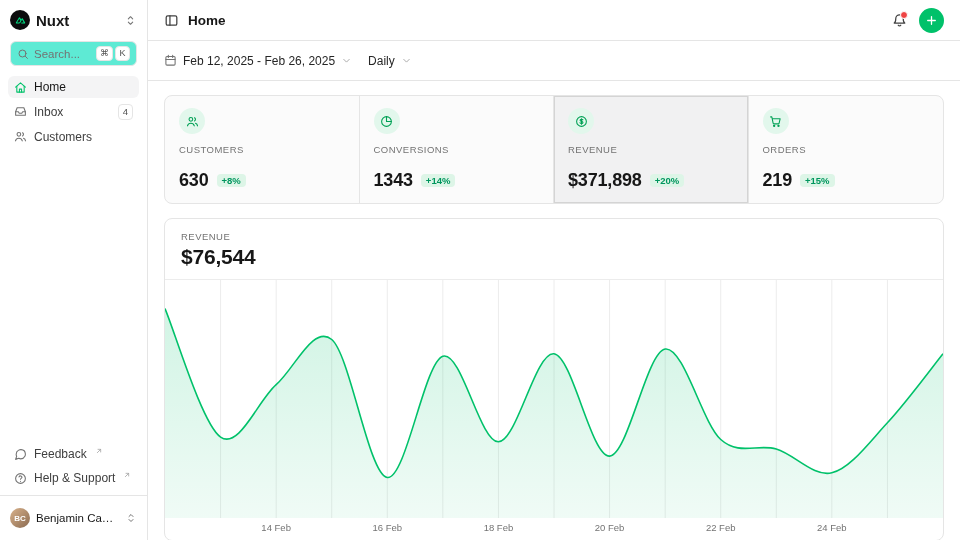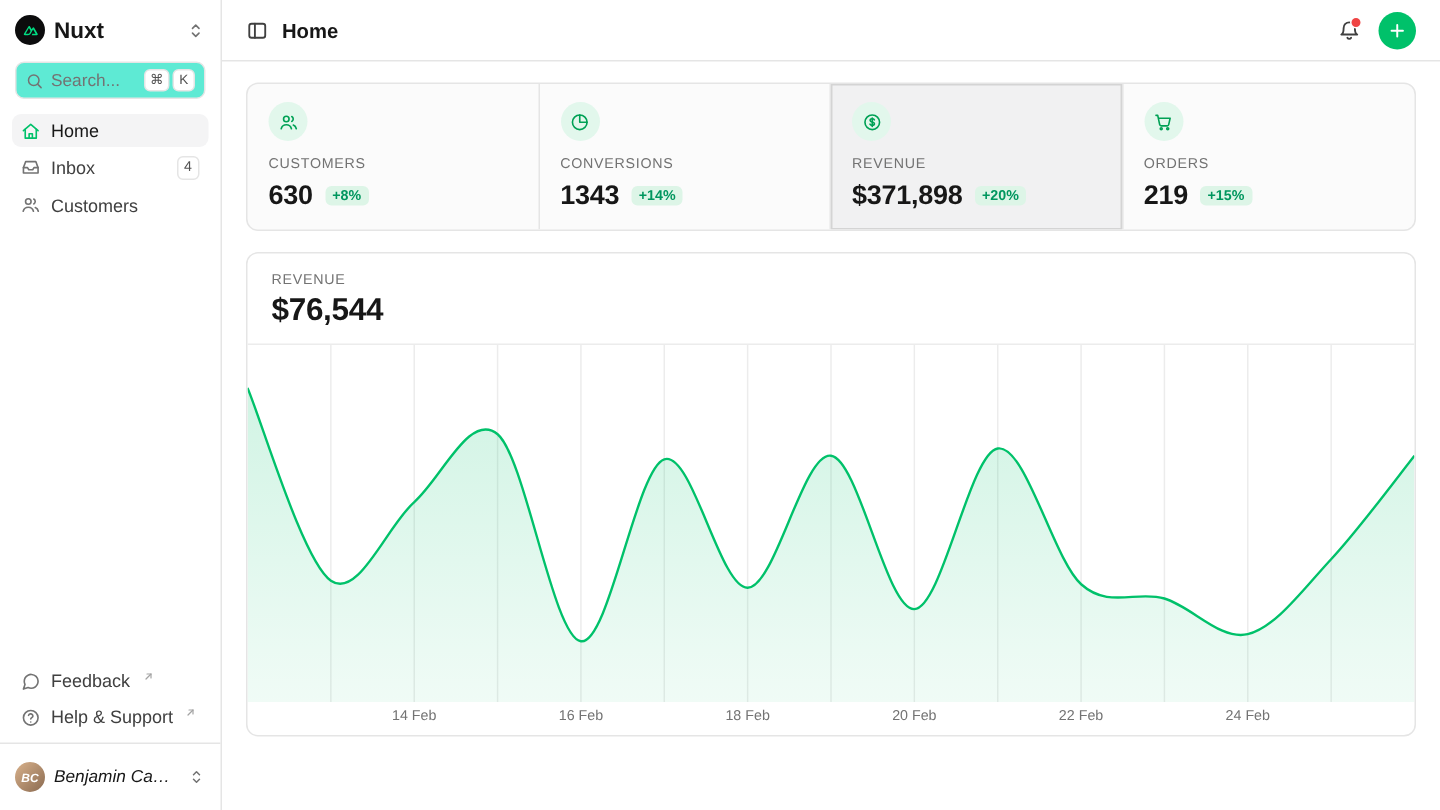--- a/index.html
+++ b/index.html
@@ -29,21 +29,21 @@
   .nav-item.active .nicon { color: #00c16a; }
   .badge-count { margin-left: auto; border: 1px solid #e5e5e5; font-size: 9.5px;
     line-height: 1; padding: 2px 4px; border-radius: 4px; color: #525252; }
   .chev { margin-left: auto; color: #737373; display: flex; }
   .sub-nav { display: flex; flex-direction: column; gap: 2px; padding-left: 20px; }
   .sub-item { font-size: 12px; color: #525252; padding: 4px 6px; border-radius: 6px; cursor: pointer; }
   .sb-spacer { flex: 1; }
   .sb-footer { padding: 6px 8px; display: flex; flex-direction: column; gap: 2px; }
   .ext-arrow { color: #a3a3a3; display: flex; transform: translateY(-3px); margin-left: 1px; }
   .user-row { border-top: 1px solid #e5e5e5; padding: 12px 10px; display: flex;
-    align-items: center; gap: 6px; cursor: pointer; font-style: italic; }
+    align-items: center; gap: 6px; cursor: pointer; }
   .avatar { width: 20px; height: 20px; border-radius: 50%; flex: none;
     background: linear-gradient(135deg, #d9b28c, #8a6a50); color: #fff; font-size: 8px;
     font-weight: 700; display: flex; align-items: center; justify-content: center; }
   .user-name { font-size: 11.5px; font-weight: 500; white-space: nowrap;
     overflow: hidden; text-overflow: ellipsis; text-align: right; }
 
   
   .main { flex: 1; display: flex; flex-direction: column; min-width: 0; }
   .main-header { height: 41px; min-height: 41px; border-bottom: 1px solid #e5e5e5;
     display: flex; align-items: center; gap: 9px; padding: 0 16px; }
@@ -65,21 +65,21 @@
   .content { flex: 1; padding: 14px 16px; overflow: hidden; }
   .stats { display: grid; grid-template-columns: repeat(4, 1fr);
     border: 1px solid #e5e5e5; border-radius: 8px; background: #fbfbfb; overflow: hidden; }
   .stat { padding: 12px 14px; border-right: 1px solid #e5e5e5; cursor: pointer; }
   .stat:last-child { border-right: none; }
   .stat.selected { background: #f1f1f2; box-shadow: inset 0 0 0 1px #d4d4d4; }
   .stat-icon { width: 26px; height: 26px; border-radius: 50%; background: #e2f7ec;
     color: #00a155; display: flex; align-items: center; justify-content: center; }
   .stat-label { font-size: 9.5px; letter-spacing: .05em; color: #737373;
     margin-top: 10px; font-weight: 500; }
-  .stat-row { display: flex; align-items: center; gap: 8px; margin-top: 5px; }
+  .stat-row { display: flex; align-items: center; gap: 8px; margin-top: 15px; }
   .stat-value { font-size: 18px; font-weight: 700; letter-spacing: -.01em; }
   .delta { font-size: 9.5px; font-weight: 600; color: #00965e; background: #ddf5e7;
     border-radius: 4px; padding: 2px 5px; line-height: 1; }
 
   .chart-card { margin-top: 14px; border: 1px solid #e5e5e5; border-radius: 8px;
     background: #fff; overflow: hidden; }
   .chart-head { padding: 12px 16px 10px; }
   .chart-label { font-size: 9.5px; letter-spacing: .05em; color: #737373; font-weight: 500; }
   .chart-value { font-size: 21px; font-weight: 700; margin-top: 3px; letter-spacing: -.01em; }
   .chart-area { position: relative; border-top: 1px solid #ececec; }
@@ -224,20 +224,44 @@
         </span>
         <span class="add-btn">
           <svg width="13" height="13" viewBox="0 0 24 24" fill="none" stroke="currentColor" stroke-width="2.4" stroke-linecap="round">
               <path d="M12 5v14"></path>
               <path d="M5 12h14"></path>
             </svg>
         </span>
       </div>
     </header>
 
+    <div class="toolbar">
+      <div class="tool-btn">
+        <span class="cicon">
+          <svg width="13" height="13" viewBox="0 0 24 24" fill="none" stroke="currentColor" stroke-width="2" stroke-linecap="round" stroke-linejoin="round">
+              <rect x="3.5" y="4.5" width="17" height="16" rx="2"></rect>
+              <path d="M8 2.5v4M16 2.5v4M3.5 10h17"></path>
+            </svg>
+        </span>
+        <span>Feb 12, 2025 - Feb 26, 2025</span>
+        <span class="chev-down">
+          <svg width="11" height="11" viewBox="0 0 24 24" fill="none" stroke="currentColor" stroke-width="2" stroke-linecap="round" stroke-linejoin="round">
+              <path d="m6 9.5 6 6 6-6"></path>
+            </svg>
+        </span>
+      </div>
+      <div class="tool-btn">
+        <span>Daily</span>
+        <span class="chev-down">
+          <svg width="11" height="11" viewBox="0 0 24 24" fill="none" stroke="currentColor" stroke-width="2" stroke-linecap="round" stroke-linejoin="round">
+              <path d="m6 9.5 6 6 6-6"></path>
+            </svg>
+        </span>
+      </div>
+    </div>
 
     <div class="content">
 
       <div class="stats">
         <div class="stat">
           <span class="stat-icon">
             <svg width="13" height="13" viewBox="0 0 24 24" fill="none" stroke="currentColor" stroke-width="2" stroke-linecap="round" stroke-linejoin="round">
                 <circle cx="9" cy="8" r="3.4"></circle>
                 <path d="M2.7 20c.8-3.1 3.3-4.9 6.3-4.9s5.5 1.8 6.3 4.9"></path>
                 <path d="M15.7 5a3.4 3.4 0 0 1 0 6"></path>

